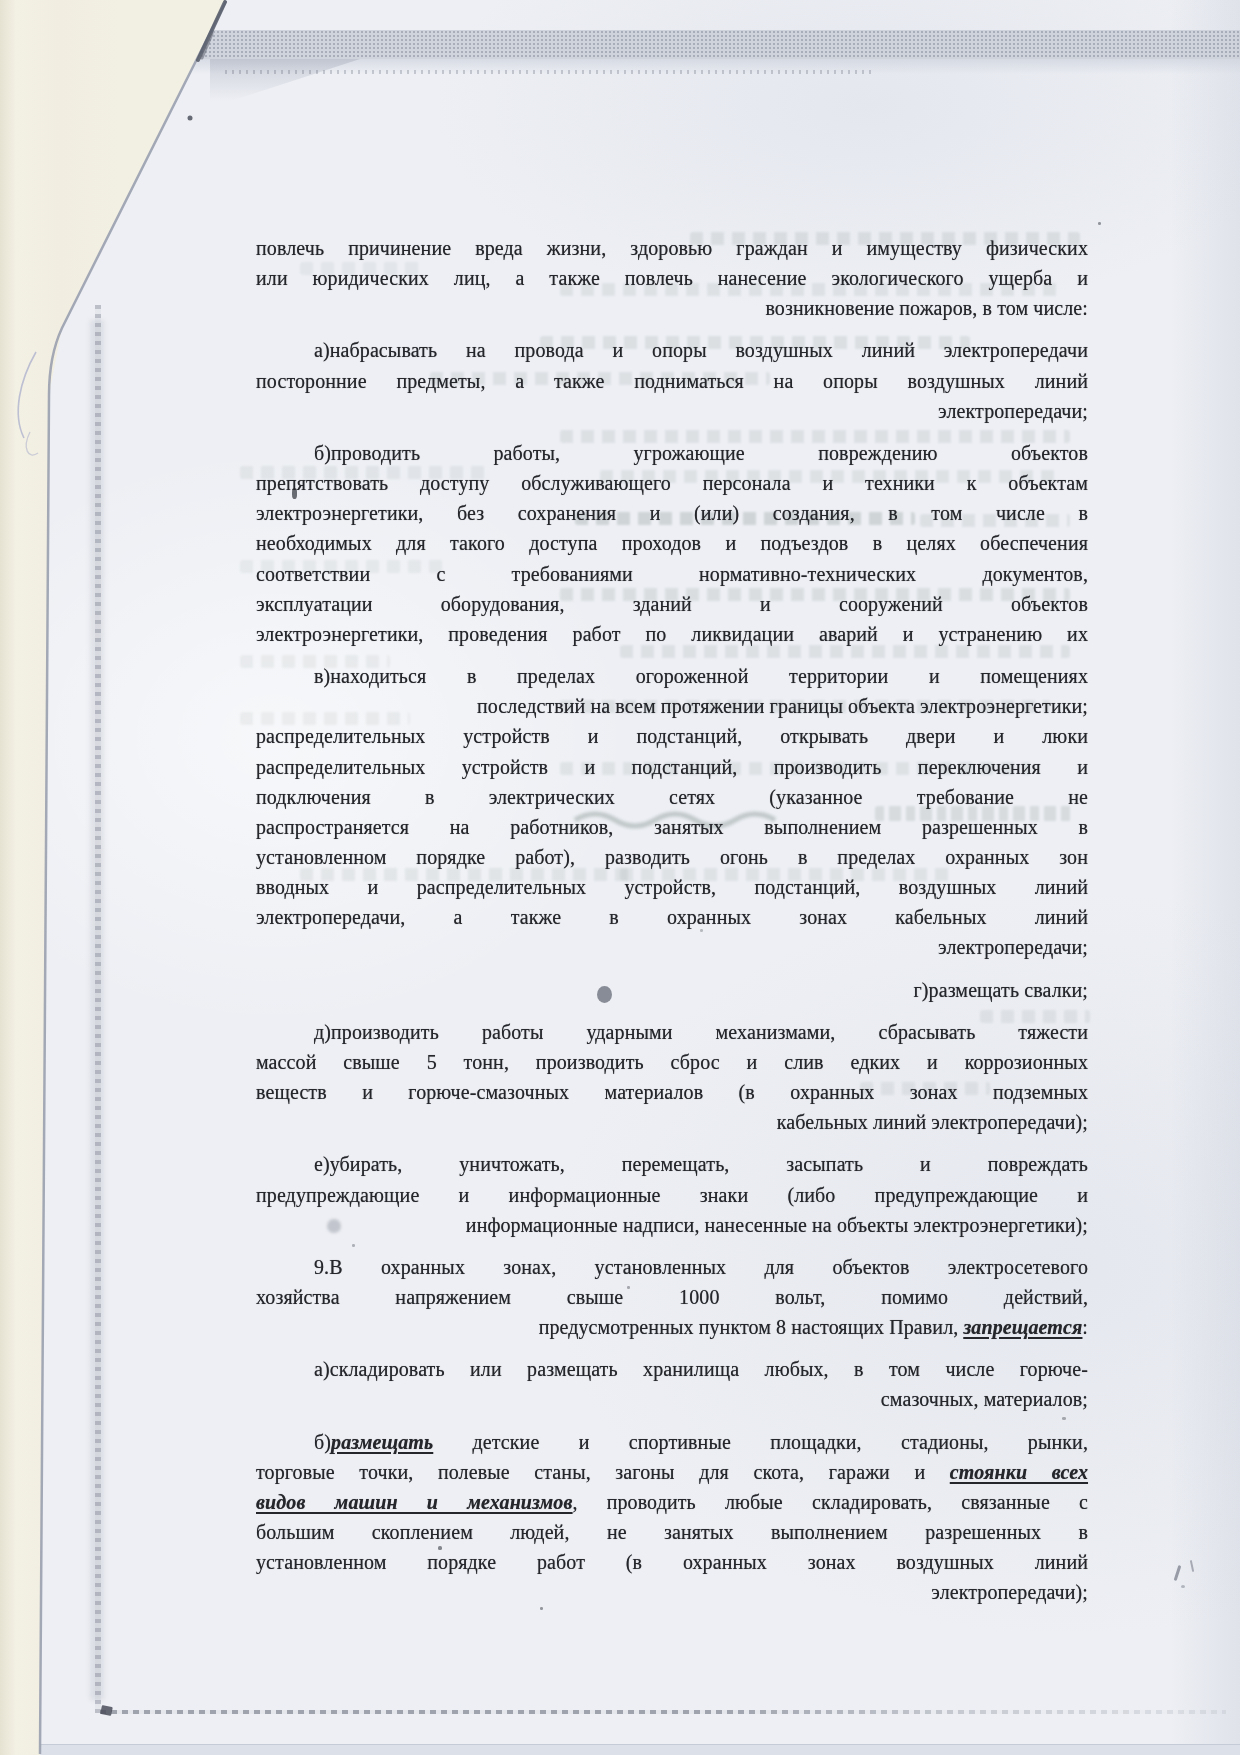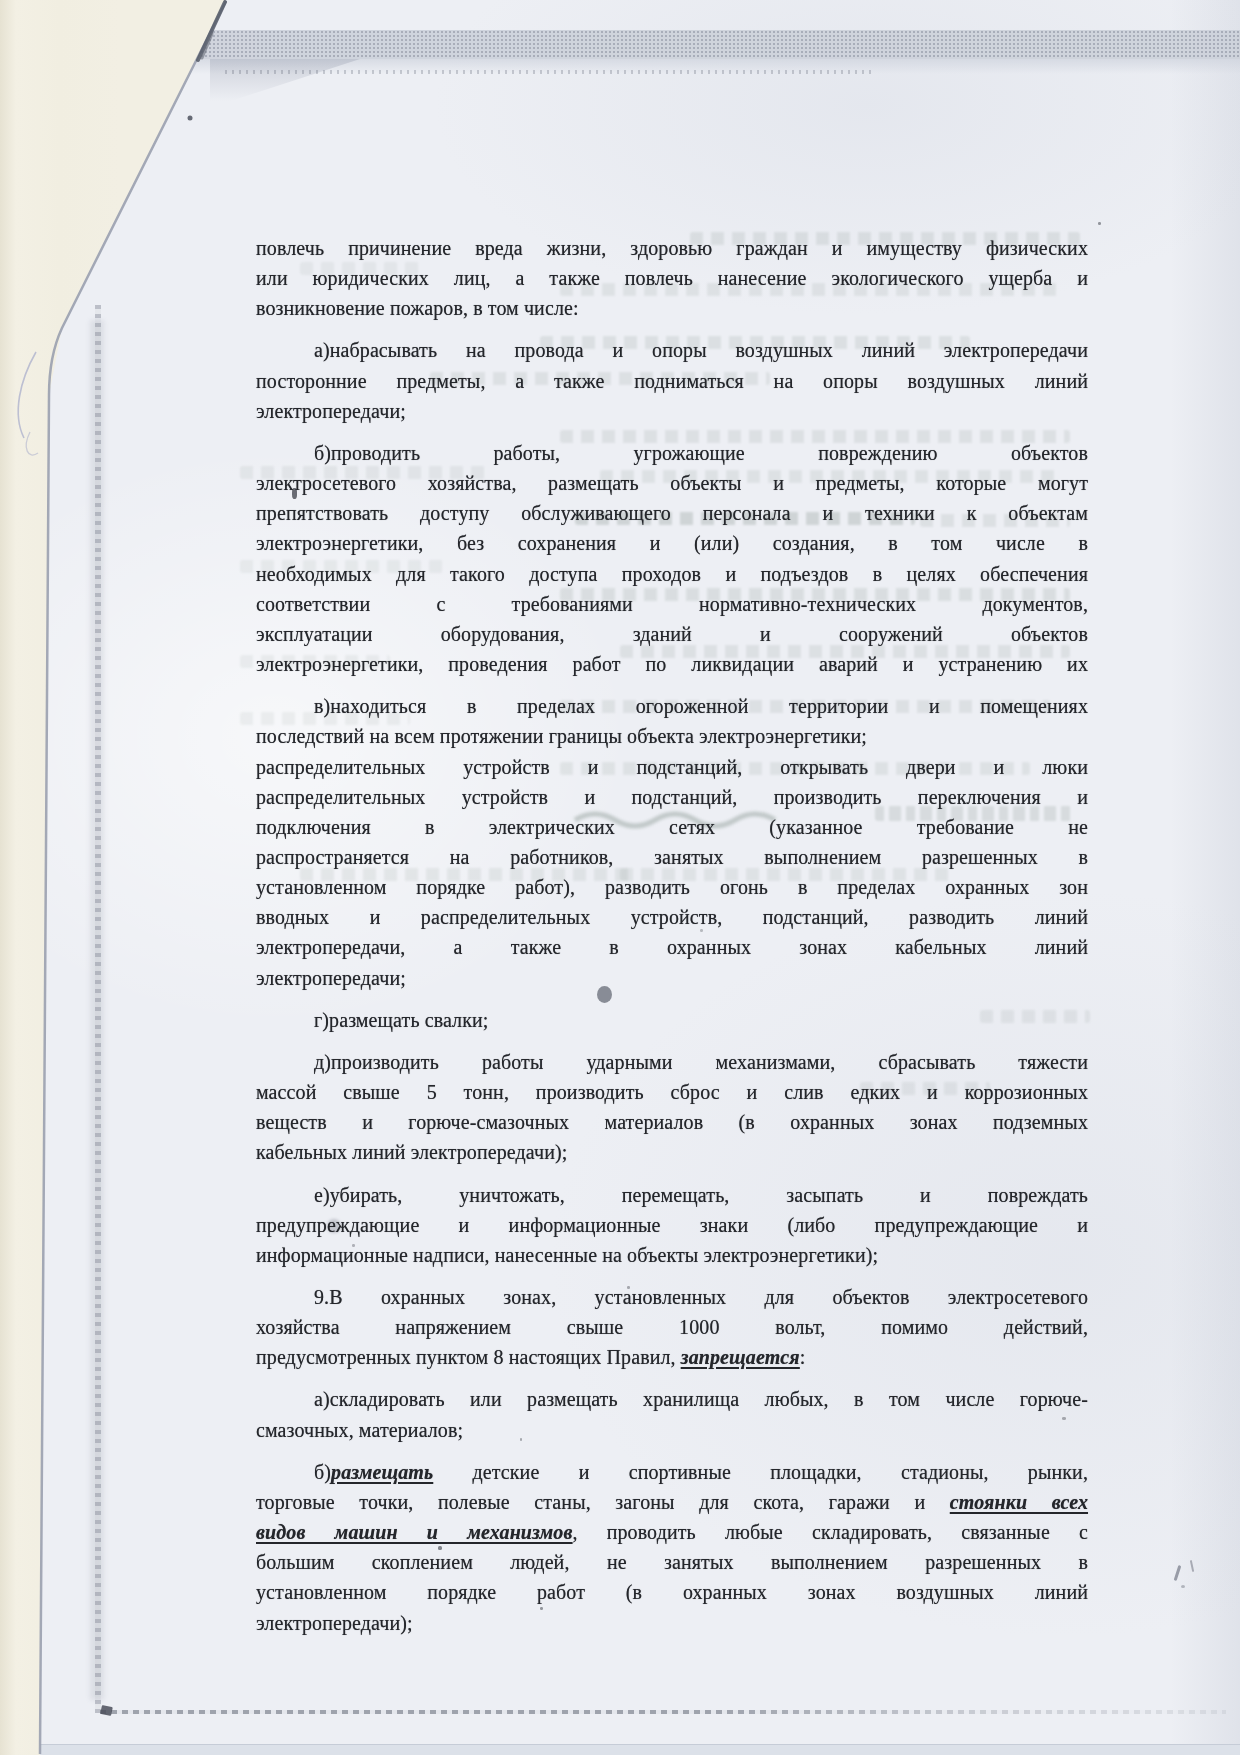--- a/index.html
+++ b/index.html
@@ -43,21 +43,21 @@
     -webkit-mask-image:linear-gradient(90deg,#000 0 55%,rgba(0,0,0,.45) 78%,rgba(0,0,0,.18) 100%);
     mask-image:linear-gradient(90deg,#000 0 55%,rgba(0,0,0,.45) 78%,rgba(0,0,0,.18) 100%);}
   .corner-mark{position:absolute;left:101px;top:1706px;width:11px;height:9px;background:#4b4f5a;
     transform:rotate(12deg);border-radius:1px;opacity:.85;}
   .bottom-strip{position:absolute;left:0;right:0;top:1744px;height:11px;background:#dce1e9;
     border-top:1px solid #c6ccd7;}
   
   .text-block{position:absolute;left:256px;top:233px;width:832px;
     font-size:20px;line-height:30.15px;color:#24262b;letter-spacing:.1px;
     text-shadow:0 0 .7px rgba(36,38,43,.65);}
-  .line{text-align:left;}
+  .line{text-align:right;}
   .line.just{text-align:justify;text-align-last:justify;}
   .line.ind{text-indent:58px;margin-top:12px;}
   .emph{font-weight:700;font-style:italic;text-decoration:underline;
     text-underline-offset:3px;text-decoration-thickness:2px;}
   
   .ghost{position:absolute;height:13px;border-radius:3px;filter:blur(1.2px);
     background:repeating-linear-gradient(90deg, rgba(104,121,111,1) 0 13px, rgba(104,121,111,0) 13px 21px);}
   .ghost.name{height:15px;
     background:repeating-linear-gradient(90deg, rgba(104,121,111,1) 0 9px, rgba(104,121,111,0) 9px 14px, rgba(104,121,111,1) 14px 26px, rgba(104,121,111,0) 26px 31px);}
   .speck{position:absolute;background:#3c3f47;border-radius:40%;}
@@ -142,35 +142,34 @@
   <div class="pen-c"></div>
 
   <div class="text-block">
       <div class="line just"><span>повлечь причинение вреда жизни, здоровью граждан и имуществу физических</span></div>
       <div class="line just"><span>или юридических лиц, а также повлечь нанесение экологического ущерба и</span></div>
       <div class="line"><span>возникновение пожаров, в том числе:</span></div>
       <div class="line just ind"><span>а)набрасывать на провода и опоры воздушных линий электропередачи</span></div>
       <div class="line just"><span>посторонние предметы, а также подниматься на опоры воздушных линий</span></div>
       <div class="line"><span>электропередачи;</span></div>
       <div class="line just ind"><span>б)проводить работы, угрожающие повреждению объектов</span></div>
-      <div class="line just"><span>электросетевого хозяйства, размещать объекты и предметы, которые могут</span></div>
       <div class="line just"><span>препятствовать доступу обслуживающего персонала и техники к объектам</span></div>
       <div class="line just"><span>электроэнергетики, без сохранения и (или) создания, в том числе в</span></div>
       <div class="line just"><span>необходимых для такого доступа проходов и подъездов в целях обеспечения</span></div>
       <div class="line just"><span>соответствии с требованиями нормативно-технических документов,</span></div>
       <div class="line just"><span>эксплуатации оборудования, зданий и сооружений объектов</span></div>
       <div class="line just"><span>электроэнергетики, проведения работ по ликвидации аварий и устранению их</span></div>
       <div class="line just ind"><span>в)находиться в пределах огороженной территории и помещениях</span></div>
       <div class="line"><span>последствий на всем протяжении границы объекта электроэнергетики;</span></div>
       <div class="line just"><span>распределительных устройств и подстанций, открывать двери и люки</span></div>
       <div class="line just"><span>распределительных устройств и подстанций, производить переключения и</span></div>
       <div class="line just"><span>подключения в электрических сетях (указанное требование не</span></div>
       <div class="line just"><span>распространяется на работников, занятых выполнением разрешенных в</span></div>
       <div class="line just"><span>установленном порядке работ), разводить огонь в пределах охранных зон</span></div>
-      <div class="line just"><span>вводных и распределительных устройств, подстанций, разводить линий</span></div>
+      <div class="line just"><span>вводных и распределительных устройств, подстанций, воздушных линий</span></div>
       <div class="line just"><span>электропередачи, а также в охранных зонах кабельных линий</span></div>
       <div class="line"><span>электропередачи;</span></div>
       <div class="line ind"><span>г)размещать свалки;</span></div>
       <div class="line just ind"><span>д)производить работы ударными механизмами, сбрасывать тяжести</span></div>
       <div class="line just"><span>массой свыше 5 тонн, производить сброс и слив едких и коррозионных</span></div>
       <div class="line just"><span>веществ и горюче-смазочных материалов (в охранных зонах подземных</span></div>
       <div class="line"><span>кабельных линий электропередачи);</span></div>
       <div class="line just ind"><span>е)убирать, уничтожать, перемещать, засыпать и повреждать</span></div>
       <div class="line just"><span>предупреждающие и информационные знаки (либо предупреждающие и</span></div>
       <div class="line"><span>информационные надписи, нанесенные на объекты электроэнергетики);</span></div>

